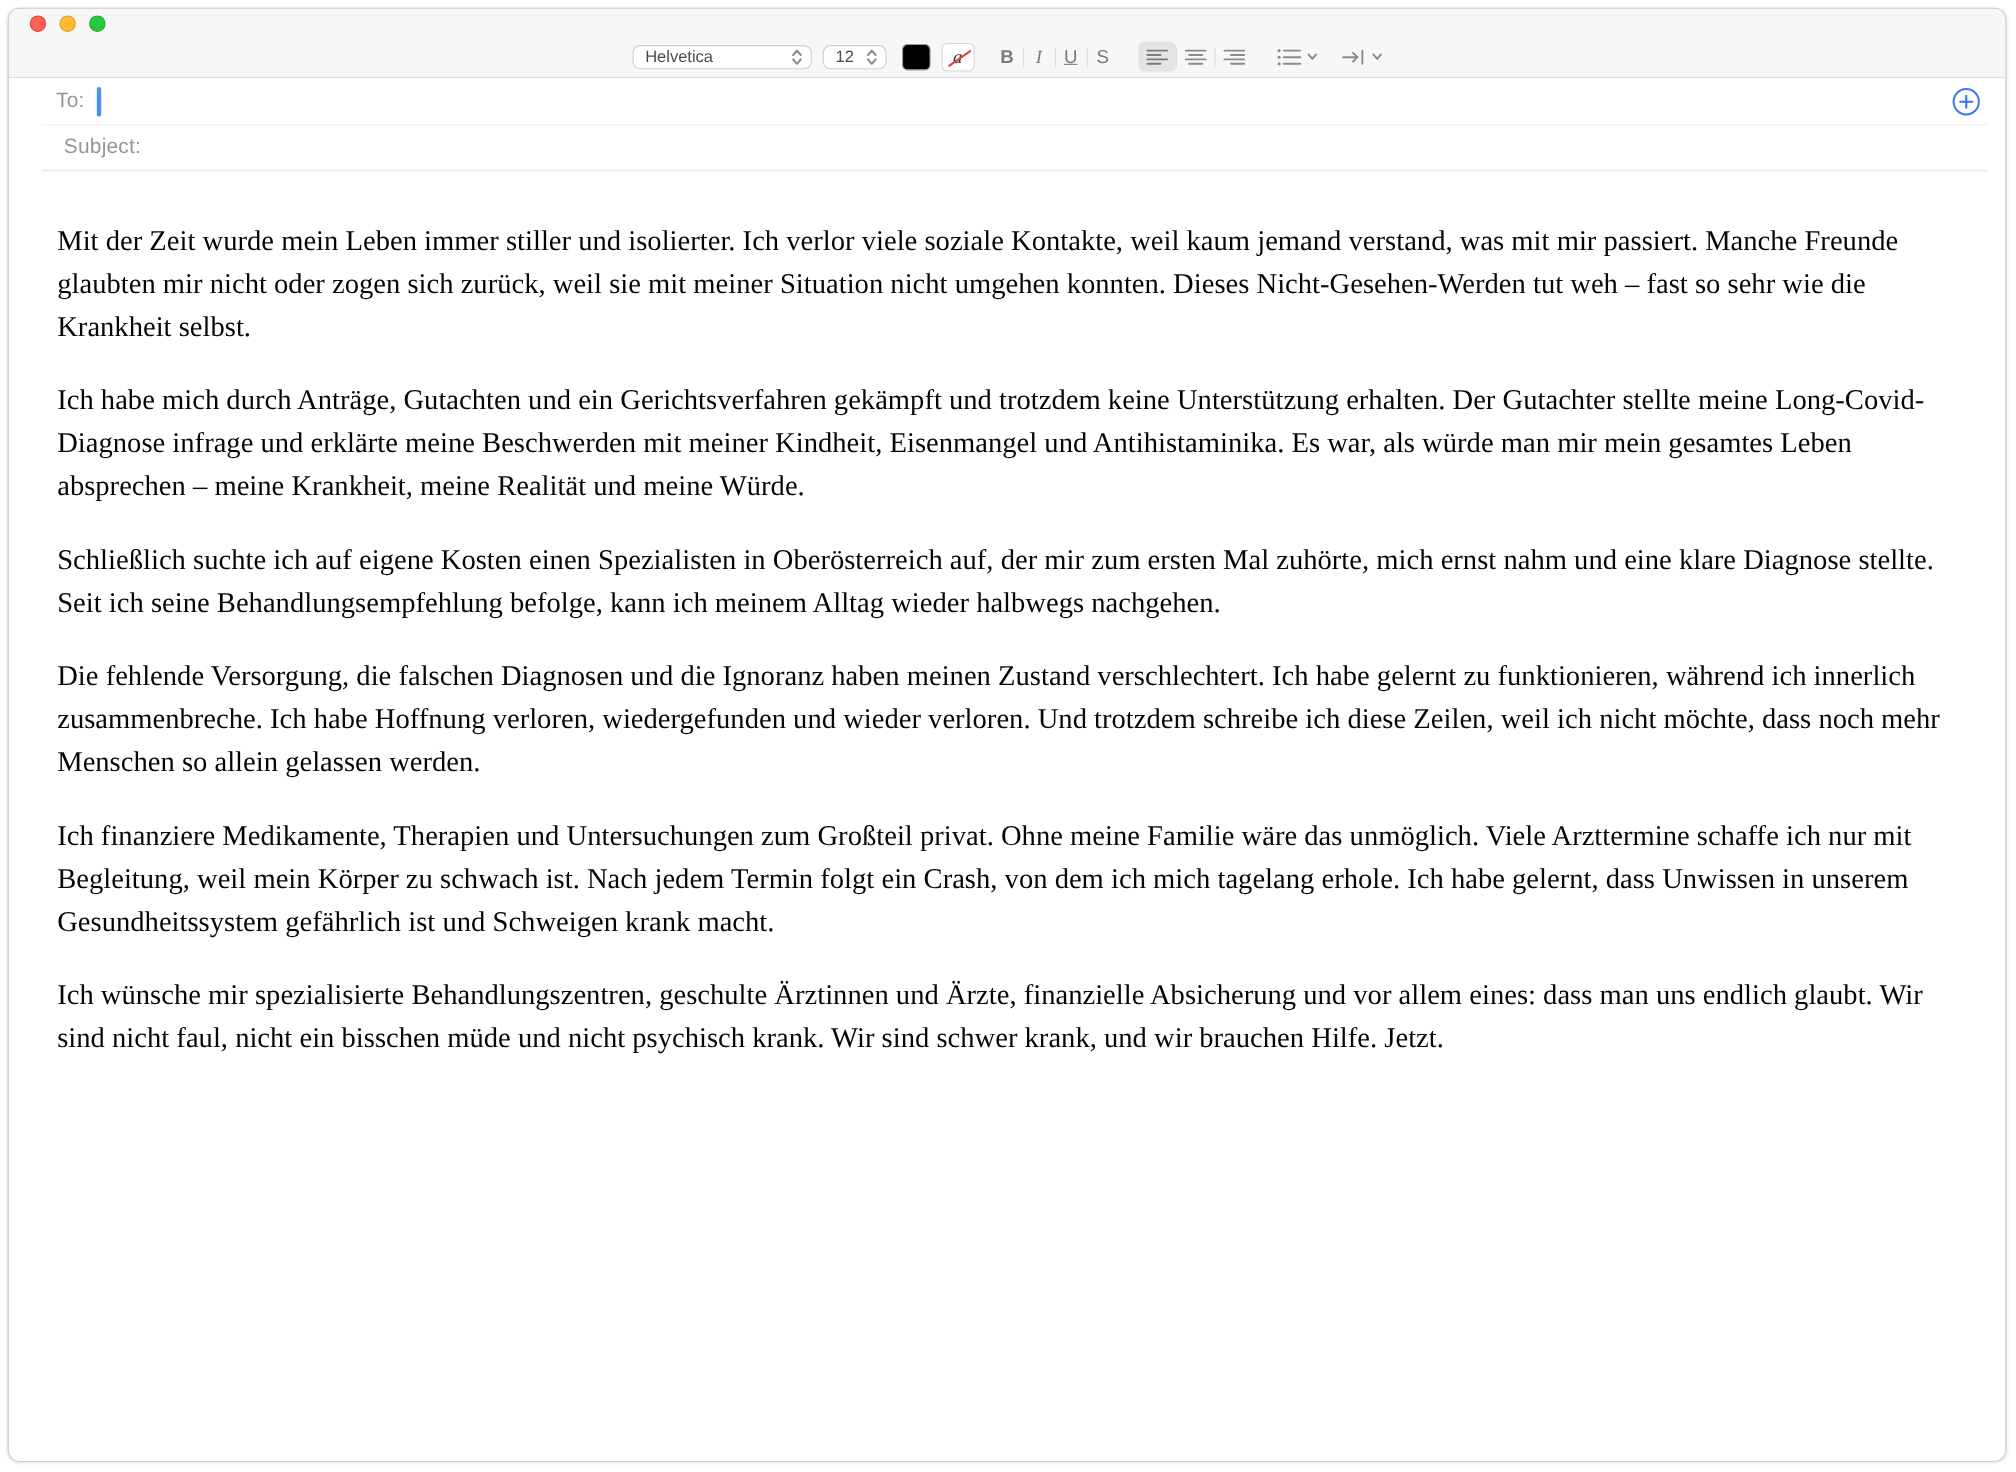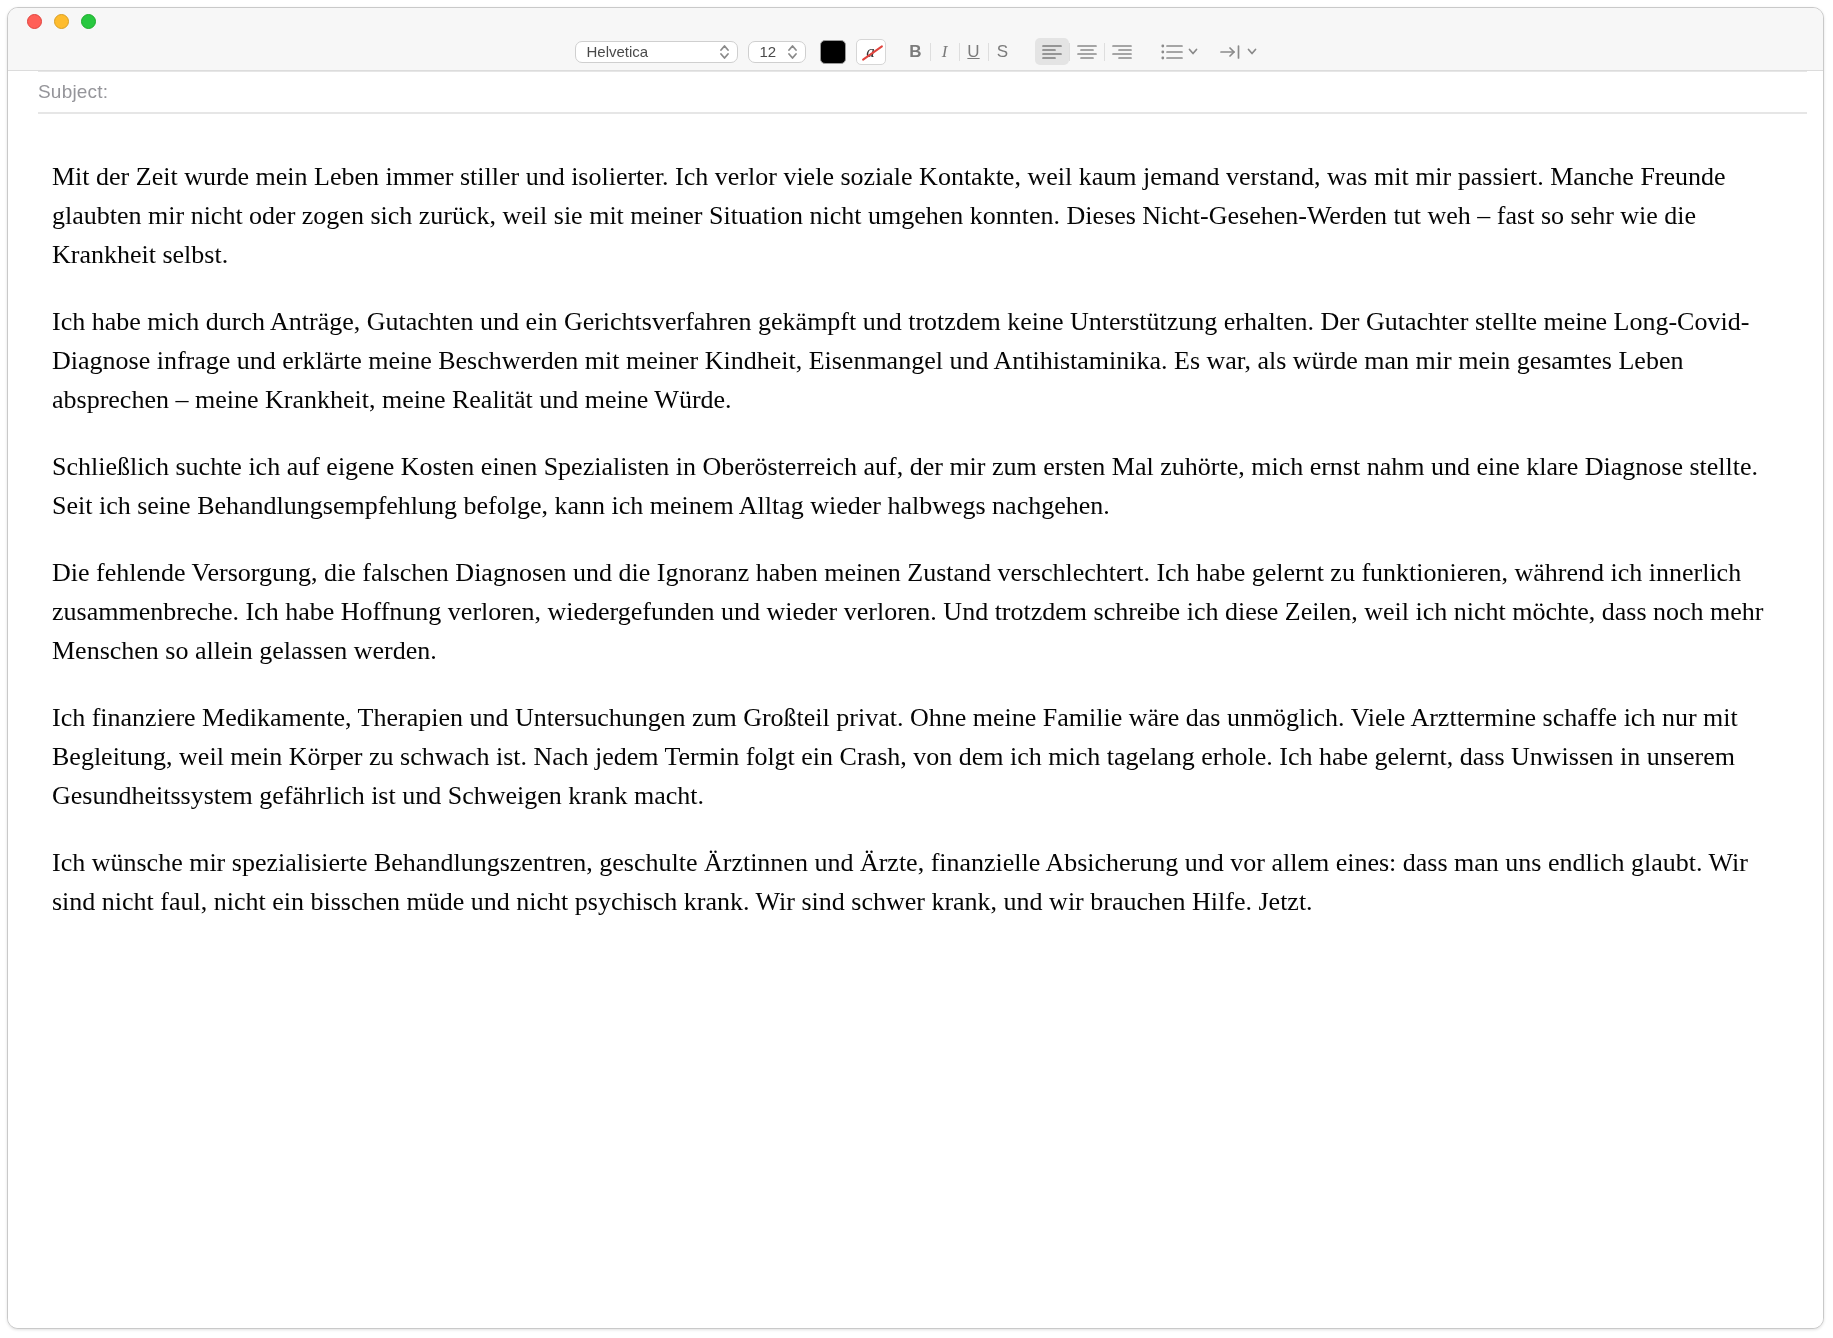--- a/index.html
+++ b/index.html
@@ -85,21 +85,21 @@
   .field-row {
     position: relative;
     display: flex; align-items: center;
     background: #fff;
     padding-left: 30px;
   }
   .row-to { height: 42px; }
   .row-subject { height: 40px; }
   .row-from { height: 41px; }
   .field-divider { height: 1px; background: #e6e6e6; margin: 0 16px 0 30px; }
-  .field-label { color: #95959a; font-size: 19px; letter-spacing: 0.2px; }
+  .field-label { color: #95959a; font-size: 19px; letter-spacing: 0.2px; margin-left: 20px; }
   .row-to .field-label { margin-left: 13px; }
   .text-cursor {
     width: 4px; height: 27px; border-radius: 2px;
     background: #4a93f4; margin-left: 11px;
   }
   .subject-value {
     font-family: "Liberation Serif", serif; font-style: italic;
     font-size: 27px; color: #0a0a0a; margin-left: 30px; padding-top: 2px;
   }
   .add-contact-btn {
@@ -226,20 +226,31 @@
           </g>
         </svg>
         <svg width="10" height="7" viewBox="0 0 10 7">
           <polyline points="1.5,1.5 5,5.5 8.5,1.5" fill="none" stroke="#8a8a8a" stroke-width="1.7" stroke-linecap="round" stroke-linejoin="round"></polyline>
         </svg>
       </div>
 
     </div>
   </div>
 
+  <div class="field-row row-to">
+    <span class="field-label">To:</span>
+    <span class="text-cursor"></span>
+    <div class="add-contact-btn">
+      <svg width="27" height="27" viewBox="0 0 27 27">
+        <circle cx="13.5" cy="13.5" r="11.5" fill="none" stroke="#3478f6" stroke-width="1.8"></circle>
+        <line x1="8" y1="13.5" x2="19" y2="13.5" stroke="#3478f6" stroke-width="1.9" stroke-linecap="round"></line>
+        <line x1="13.5" y1="8" x2="13.5" y2="19" stroke="#3478f6" stroke-width="1.9" stroke-linecap="round"></line>
+      </svg>
+    </div>
+  </div>
   <div class="field-divider"></div>
 
   <div class="field-row row-subject">
     <span class="field-label">Subject:</span>
   </div>
   <div class="field-divider"></div>
 
   <div class="field-divider"></div>
 
   <div class="message-body">

